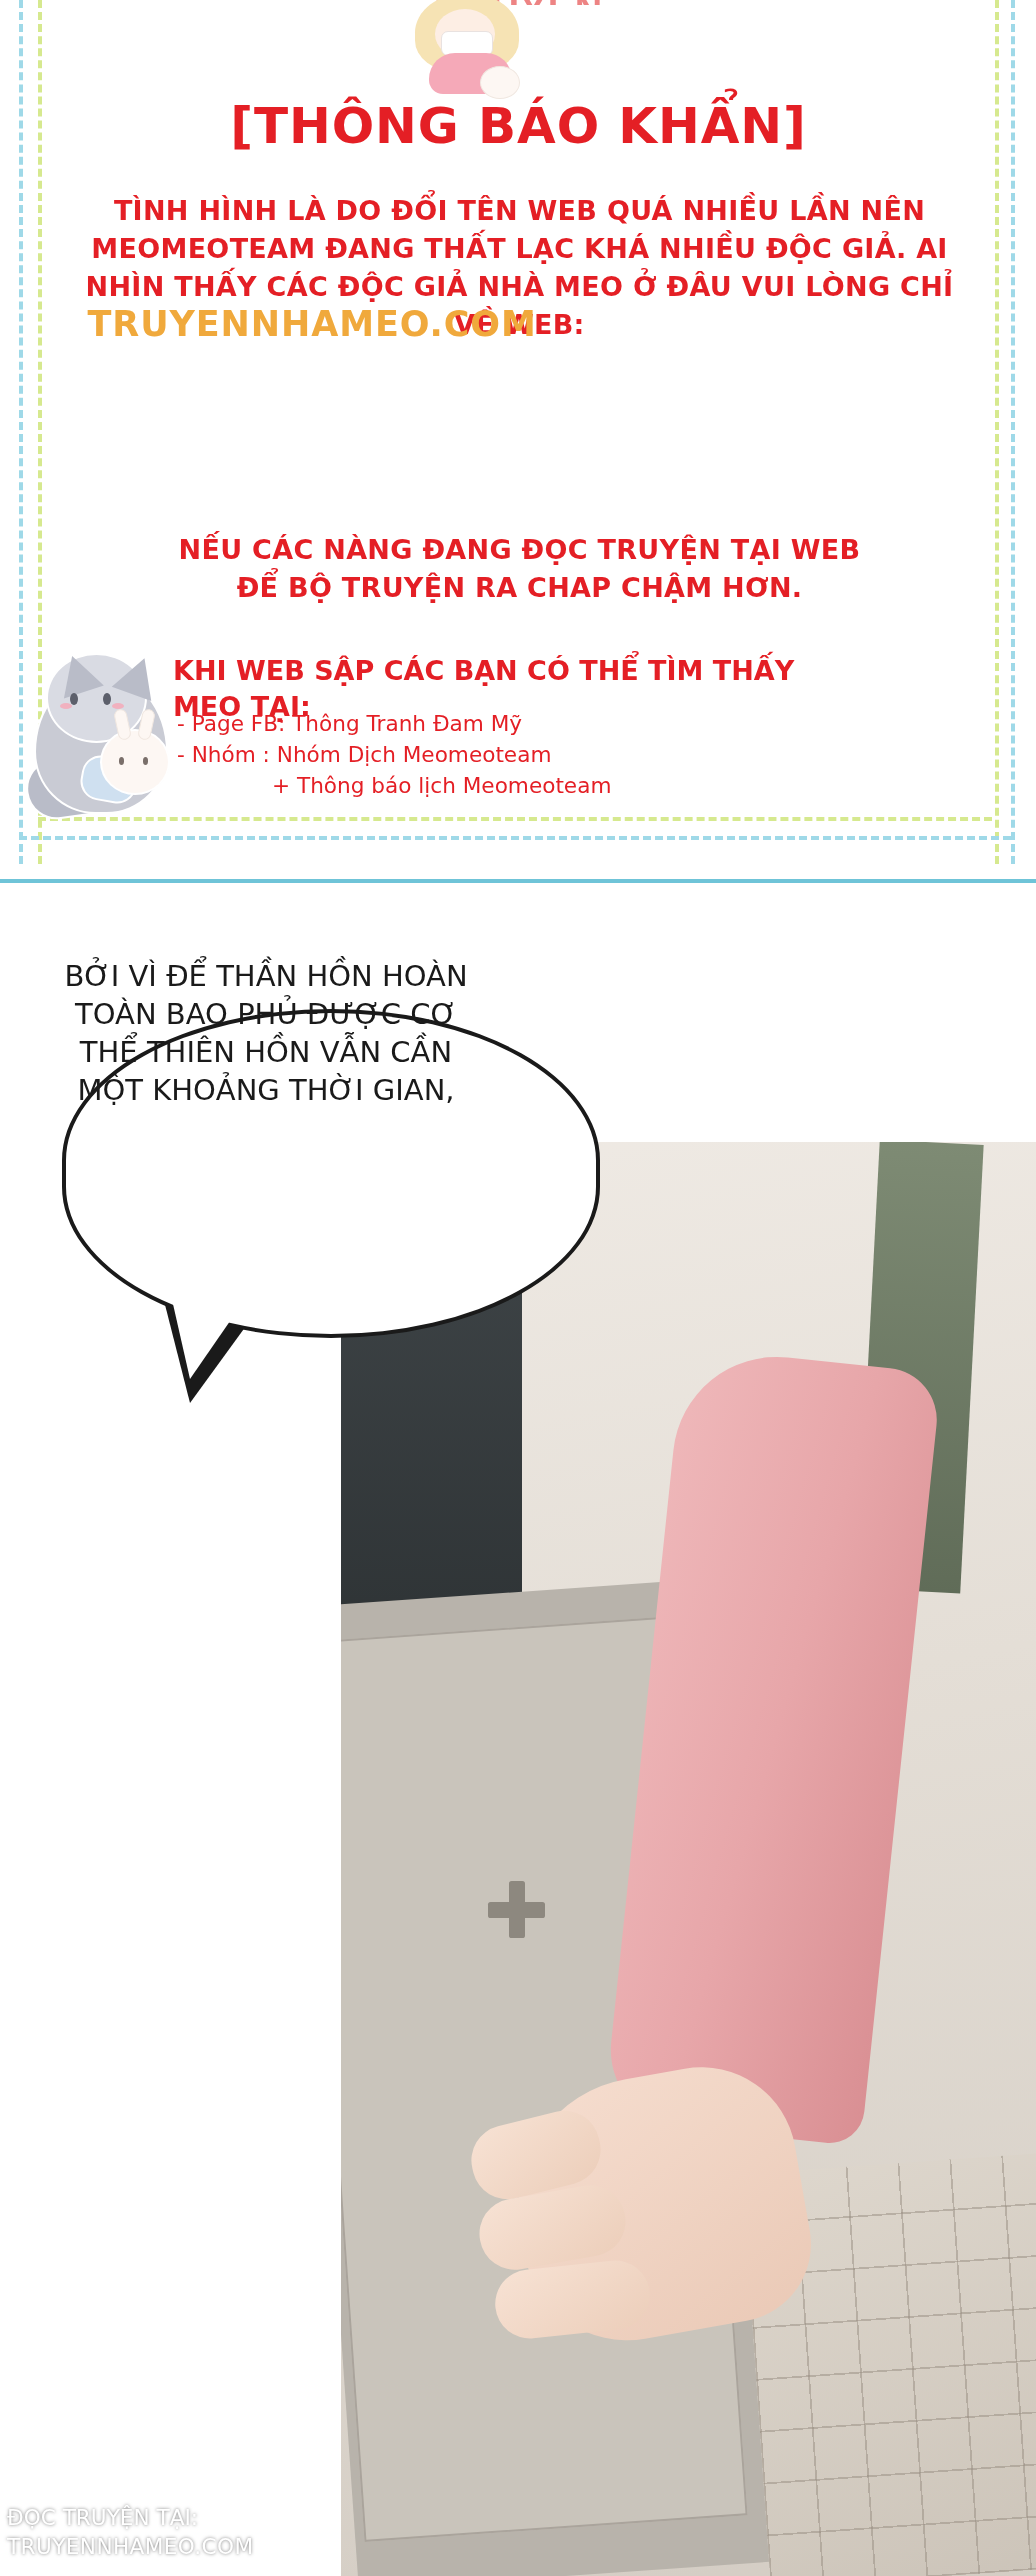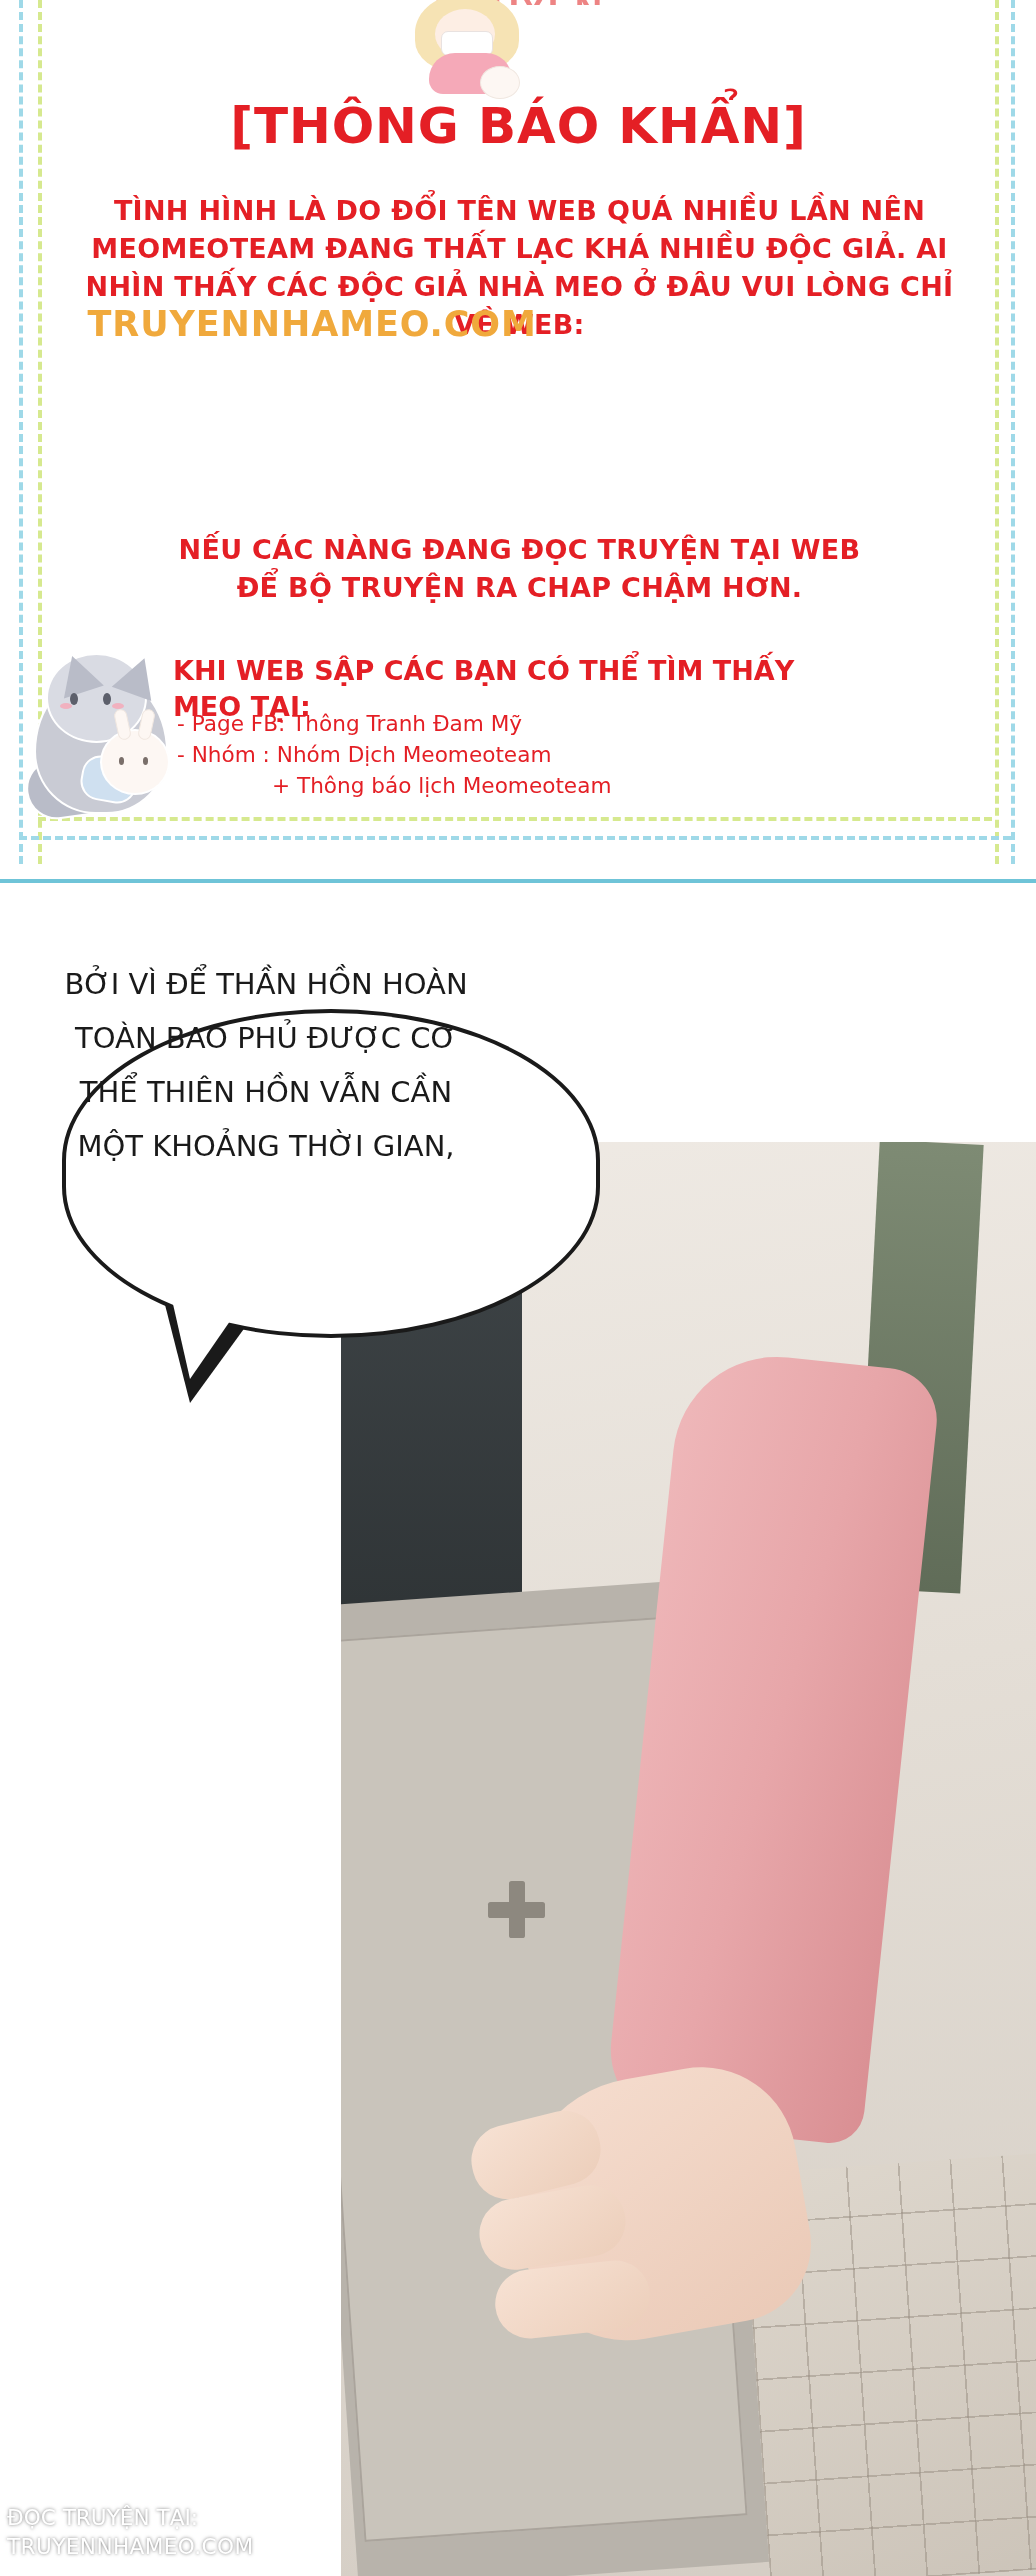--- a/index.html
+++ b/index.html
@@ -437,21 +437,21 @@
     z-index: 4;
   }
   .bubble-text {
     position: absolute;
     left: 52px;
     top: 74px;
     width: 428px;
     text-align: center;
     color: #1a1a1a;
     font-size: 29px;
-    line-height: 54px;
+    line-height: 38px;
     font-family: "DejaVu Sans", sans-serif;
   }
   .bubble-tail {
     position: absolute;
     left: 161px;
     top: 406px;
     width: 0; height: 0;
     border-left: 29px solid transparent;
     border-right: 83px solid transparent;
     border-top: 114px solid #1a1a1a;

